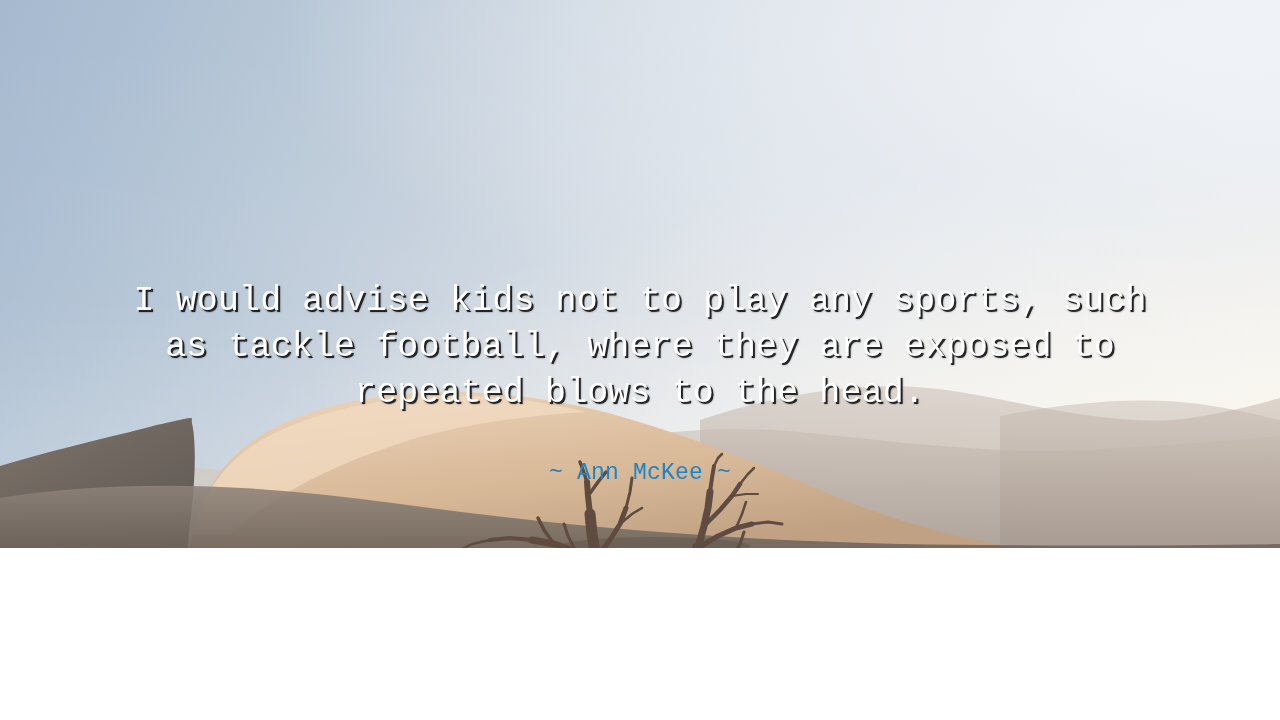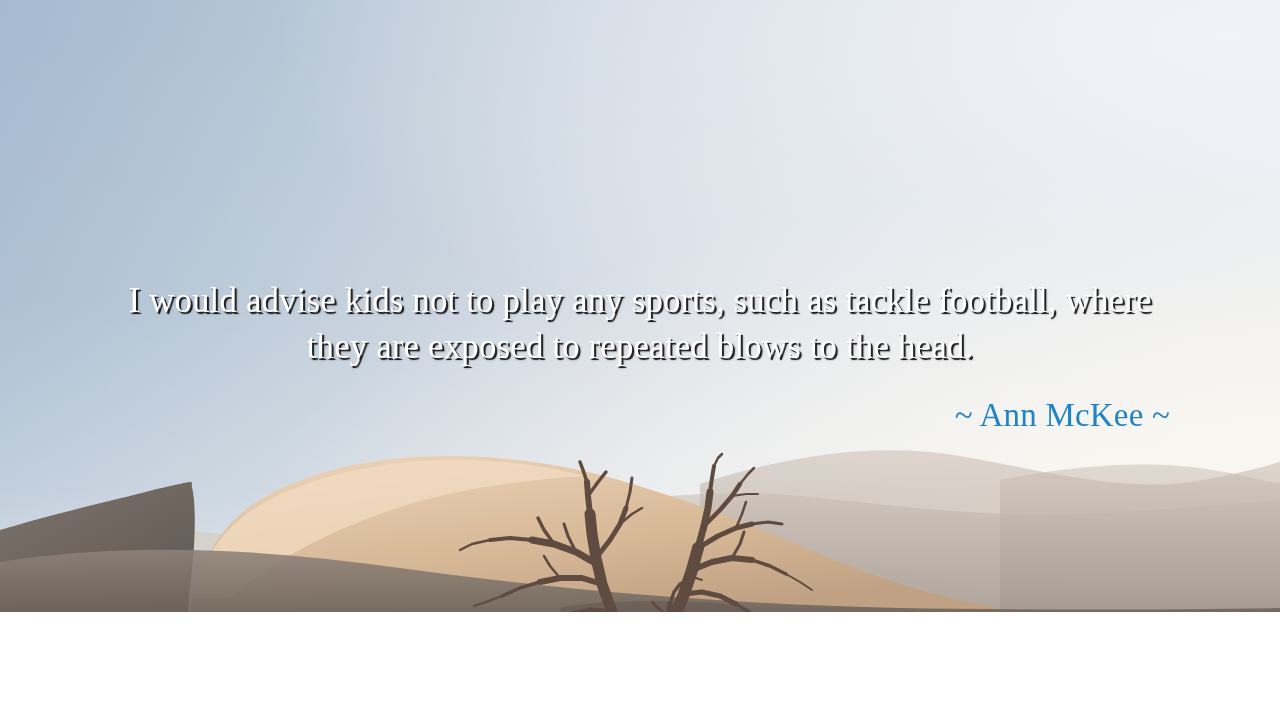--- a/index.html
+++ b/index.html
@@ -5,23 +5,23 @@
 <style>
   html, body {
     margin: 0;
     padding: 0;
     background: #ffffff;
   }
 
   .canvas {
     position: relative;
     width: 1280px;
-    height: 612px;
+    height: 548px;
     overflow: hidden;
-    font-family: Liberation Serif, serif;
+    font-family: Liberation Mono, monospace;
     background: #e6eaef;
   }
 
   
   .sky {
     position: absolute;
     inset: 0;
     background:
       radial-gradient(ellipse 140% 95% at 108% 88%,
           rgba(250,246,238,0.96) 0%,
@@ -96,28 +96,27 @@
     line-height: 46px;
     font-weight: 400;
     letter-spacing: 0.1px;
     text-shadow:
        2px 2px 0px rgba(28,28,30,0.92),
        2px 2px 2px rgba(28,28,30,0.55);
     white-space: pre-line;
   }
 
   .attribution {
-    margin: 0;
+    margin: 12px;
     padding-top: 24px;
     color: #1f84c6;
-    font-size: 33px;
+    font-size: 23px;
     line-height: 42px;
     font-weight: 400;
     letter-spacing: 0.2px;
-    text-align: right;
   }
 </style>
 </head>
 <body>
 
 <div class="canvas">
 
   <div class="sky"></div>
   <div class="sky-haze"></div>
 

